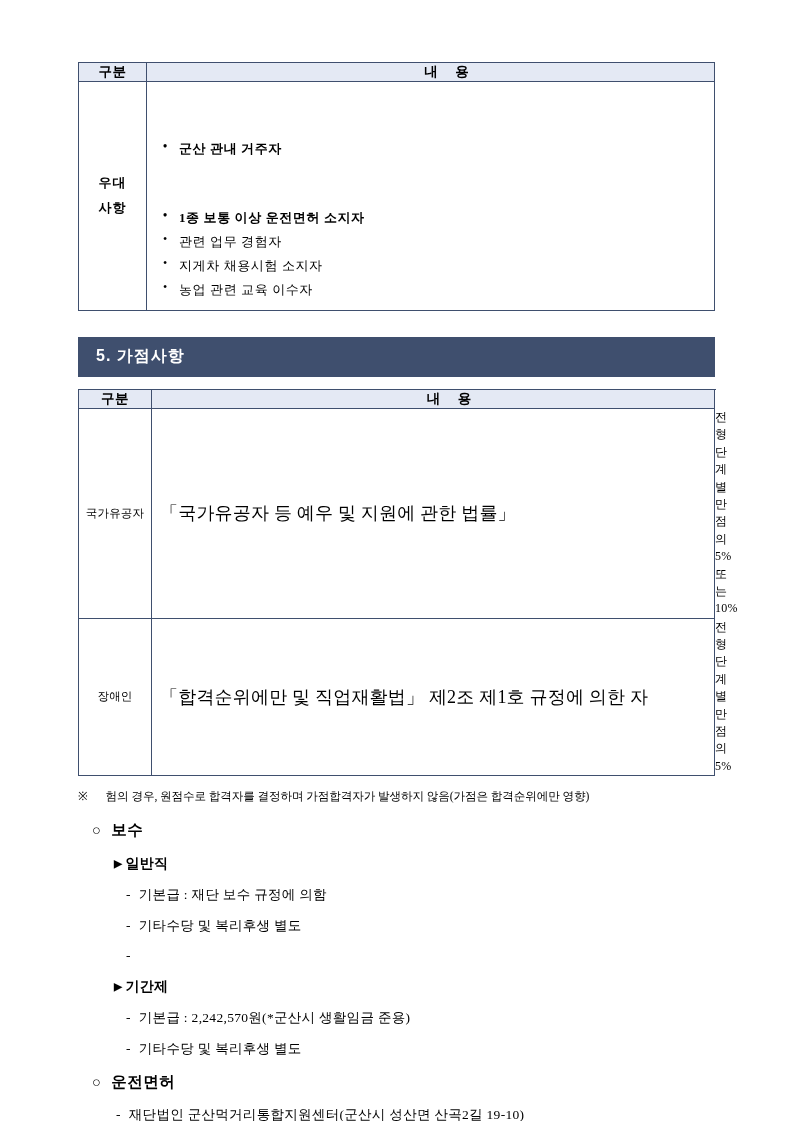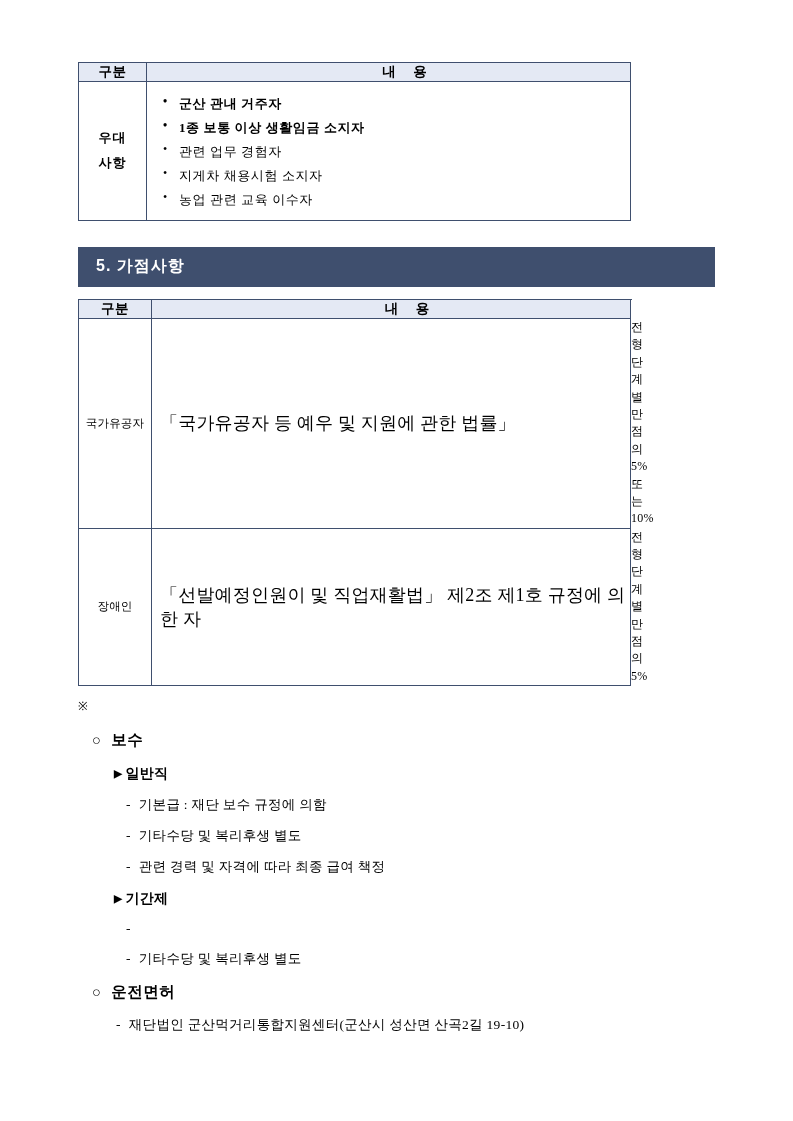--- a/index.html
+++ b/index.html
@@ -17,21 +17,21 @@
   .page {
     position: relative;
     width: 793px;
     height: 1121px;
     box-sizing: border-box;
     padding: 62px 78px 0 78px;
   }
 
   
   table.doc-table {
-    width: 553px;
+    width: 637px;
     border-collapse: collapse;
     table-layout: fixed;
   }
   table.doc-table td, table.doc-table th {
     border: 1px solid #3f4f6e;
     padding: 0;
     vertical-align: middle;
   }
   .th-cell {
     background: #e4e9f4;
@@ -70,20 +70,21 @@
   }
   .bullet-list li::before {
     content: "•";
     position: absolute;
     left: 2px;
     top: 4px;
     font-size: 12px;
   }
   .bullet-list li.strong {
     font-weight: bold;
+    margin-top: 45px;
   }
 
   
   .section-bar {
     width: 637px;
     background: #3f4f6e;
     color: #ffffff;
     font-family: "Liberation Sans", sans-serif;
     font-weight: bold;
     font-size: 16px;
@@ -197,21 +198,21 @@
         <th class="th-cell wide">내 용</th>
       </tr>
       <tr>
         <td class="pref-label">
           <div>우대</div>
           <div>사항</div>
         </td>
         <td>
           <ul class="bullet-list">
             <li class="strong">군산 관내 거주자</li>
-            <li class="strong">1종 보통 이상 생활임금 소지자</li>
+            <li class="strong">1종 보통 이상 운전면허 소지자</li>
             <li>관련 업무 경험자</li>
             <li>지게차 채용시험 소지자</li>
             <li>농업 관련 교육 이수자</li>
           </ul>
         </td>
       </tr>
     </tbody>
   </table>
 
   <div class="section-bar">5. 가점사항</div>
@@ -230,29 +231,30 @@
       <tr class="pt-row-tall">
         <td class="pt-cell kind">국가유공자</td>
         <td class="pt-cell desc">「국가유공자 등 예우 및 지원에 관한 법률」</td>
         <td class="pt-cell two-line" style="width:186px">
           <div>전형 단계별</div>
           <div>만점의 5% 또는 10%</div>
         </td>
       </tr>
       <tr class="pt-row-tall">
         <td class="pt-cell kind">장애인</td>
-        <td class="pt-cell desc">「선발예정인원이 및 직업재활법」 제2조 제1호 규정에 의한 자</td>
+        <td class="pt-cell desc">「합격순위에만 및 직업재활법」 제2조 제1호 규정에 의한 자</td>
         <td class="pt-cell two-line">전형 단계별 만점의 5%</td>
       </tr>
     </tbody>
   </table>
 
   <div class="note">
     <span class="note-mark">※</span>
     <span class="note-body">
+      <span class="l2">험의 경우, 원점수로 합격자를 결정하며 가점합격자가 발생하지 않음(가점은 합격순위에만 영향)</span>
     </span>
   </div>
 
 
   <div class="blk">
 
     <div class="lvl1">
       <span class="circ">○</span>
       <span>보수</span>
     </div>
@@ -264,29 +266,29 @@
     <div class="lvl3">
       <span class="dash">-</span>
       <span>기본급 : 재단 보수 규정에 의함</span>
     </div>
     <div class="lvl3">
       <span class="dash">-</span>
       <span>기타수당 및 복리후생 별도</span>
     </div>
     <div class="lvl3">
       <span class="dash">-</span>
-      <span>관련 경력 및 자격에 따라 최종 급여 책정</span>
     </div>
 
     <div class="lvl2">
       <span class="tri">▶</span>
       <span>기간제</span>
     </div>
     <div class="lvl3">
       <span class="dash">-</span>
+      <span>기본급 : 2,242,570원(*군산시 생활임금 준용)</span>
     </div>
     <div class="lvl3">
       <span class="dash">-</span>
       <span>기타수당 및 복리후생 별도</span>
     </div>
 
     <div class="lvl1">
       <span class="circ">○</span>
       <span>운전면허</span>
     </div>

